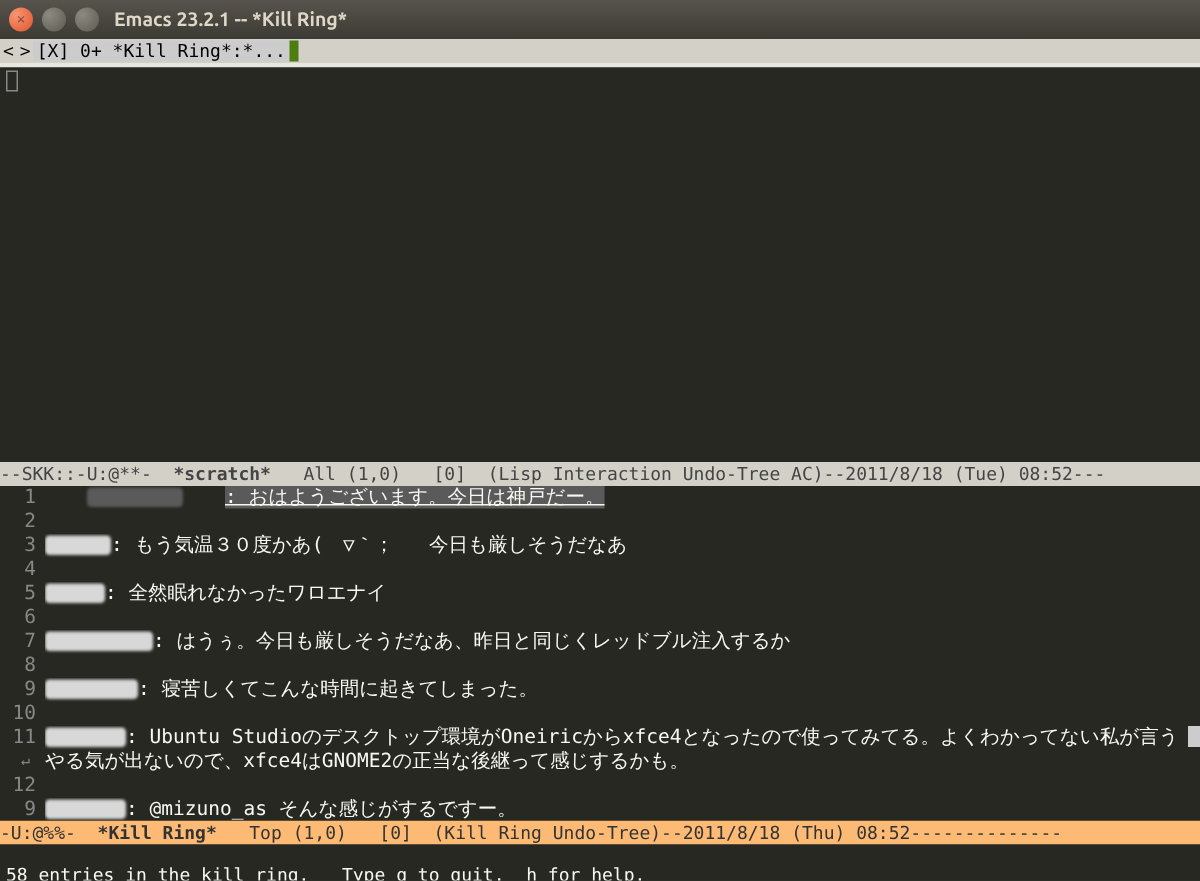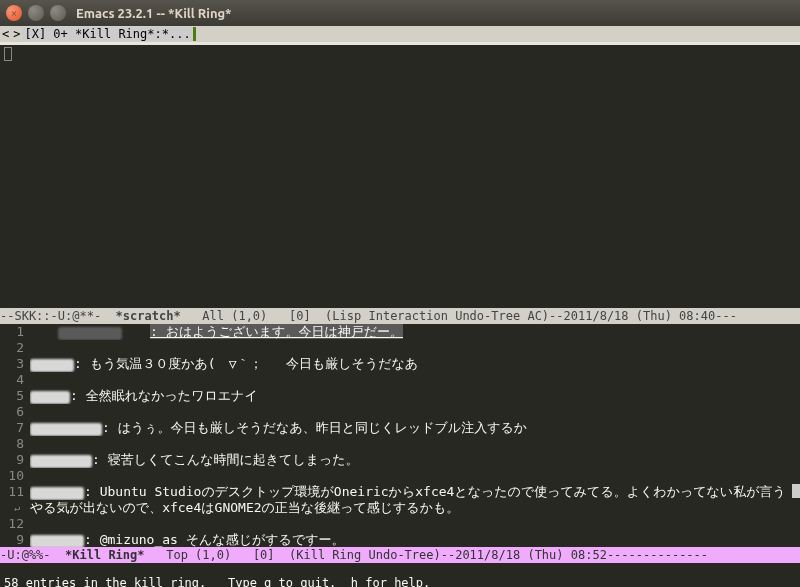--- a/index.html
+++ b/index.html
@@ -60,21 +60,21 @@
       display: flex;
       align-items: center;
       font-size: 12px;
     }
     .tab-bar-arrow {
       padding: 0 2px;
     }
     .tab-active {
       background: #ccc;
       padding: 0 2px;
-      border-right: 3px solid #4d7c0f;
+      border-right: 6px solid #4d7c0f;
     }
     .scratch-area {
       background: #272822;
       height: 263px;
       color: #F8F8F2;
       padding: 0 4px;
       position: relative;
     }
     .cursor-box {
       display: inline-block;
@@ -86,21 +86,21 @@
     .modeline {
       background: #d3d0c8;
       color: #444;
       height: 16px;
       line-height: 16px;
       font-size: 12px;
       white-space: pre;
       overflow: hidden;
     }
     .modeline-active {
-      background: #f0abfc;
+      background: #fdba74;
       color: #333;
     }
     .modeline .bufname {
       font-weight: bold;
     }
     .kill-ring-area {
       flex: 1;
       background: #272822;
       color: #F8F8F2;
       overflow: hidden;
@@ -180,21 +180,21 @@
     <span class="tab-bar-arrow">&lt;</span>
       <span class="tab-bar-arrow">&gt;</span>
       <span class="tab-active">[X] 0+ *Kill Ring*:*...</span>
   </div>
   <div class="below-tab"></div>
 
   <div class="scratch-area">
     <span class="cursor-box"></span>
   </div>
 
-  <div class="modeline"><span>--SKK::-U:@**-  </span><span style="font-weight: bold;">*scratch*</span><span>   All (1,0)   [0]  (Lisp Interaction Undo-Tree AC)--2011/8/18 (Thu) 08:40---</span></div>
+  <div class="modeline"><span>--SKK::-U:@**-  </span><span style="font-weight: bold;">*scratch*</span><span>   All (1,0)   [0]  (Lisp Interaction Undo-Tree AC)--2011/8/18 (Tue) 08:52---</span></div>
 
   <div class="kill-ring-area" id="kill-ring-lines">
   <div class="kr-line"><span class="line-num">1</span><span class="line-content"><span class="blurred first-entry-bg" style="width: 64px;">.</span><span class="underlined first-entry-bg">: おはようございます。今日は神戸だー。</span></span></div>
       <div class="kr-line"><span class="line-num">2</span><span class="line-content"><span></span></span></div>
       <div class="kr-line"><span class="line-num">3</span><span class="line-content"><span class="blurred" style="width: 44px;">.</span><span>: もう気温３０度かあ(　▽｀；   今日も厳しそうだなあ</span></span></div>
       <div class="kr-line"><span class="line-num">4</span><span class="line-content"><span></span></span></div>
       <div class="kr-line"><span class="line-num">5</span><span class="line-content"><span class="blurred" style="width: 40px;">.</span><span>: 全然眠れなかったワロエナイ</span></span></div>
       <div class="kr-line"><span class="line-num">6</span><span class="line-content"><span></span></span></div>
       <div class="kr-line"><span class="line-num">7</span><span class="line-content"><span class="blurred" style="width: 72px;">.</span><span>: はうぅ。今日も厳しそうだなあ、昨日と同じくレッドブル注入するか</span></span></div>
       <div class="kr-line"><span class="line-num">8</span><span class="line-content"><span></span></span></div>

